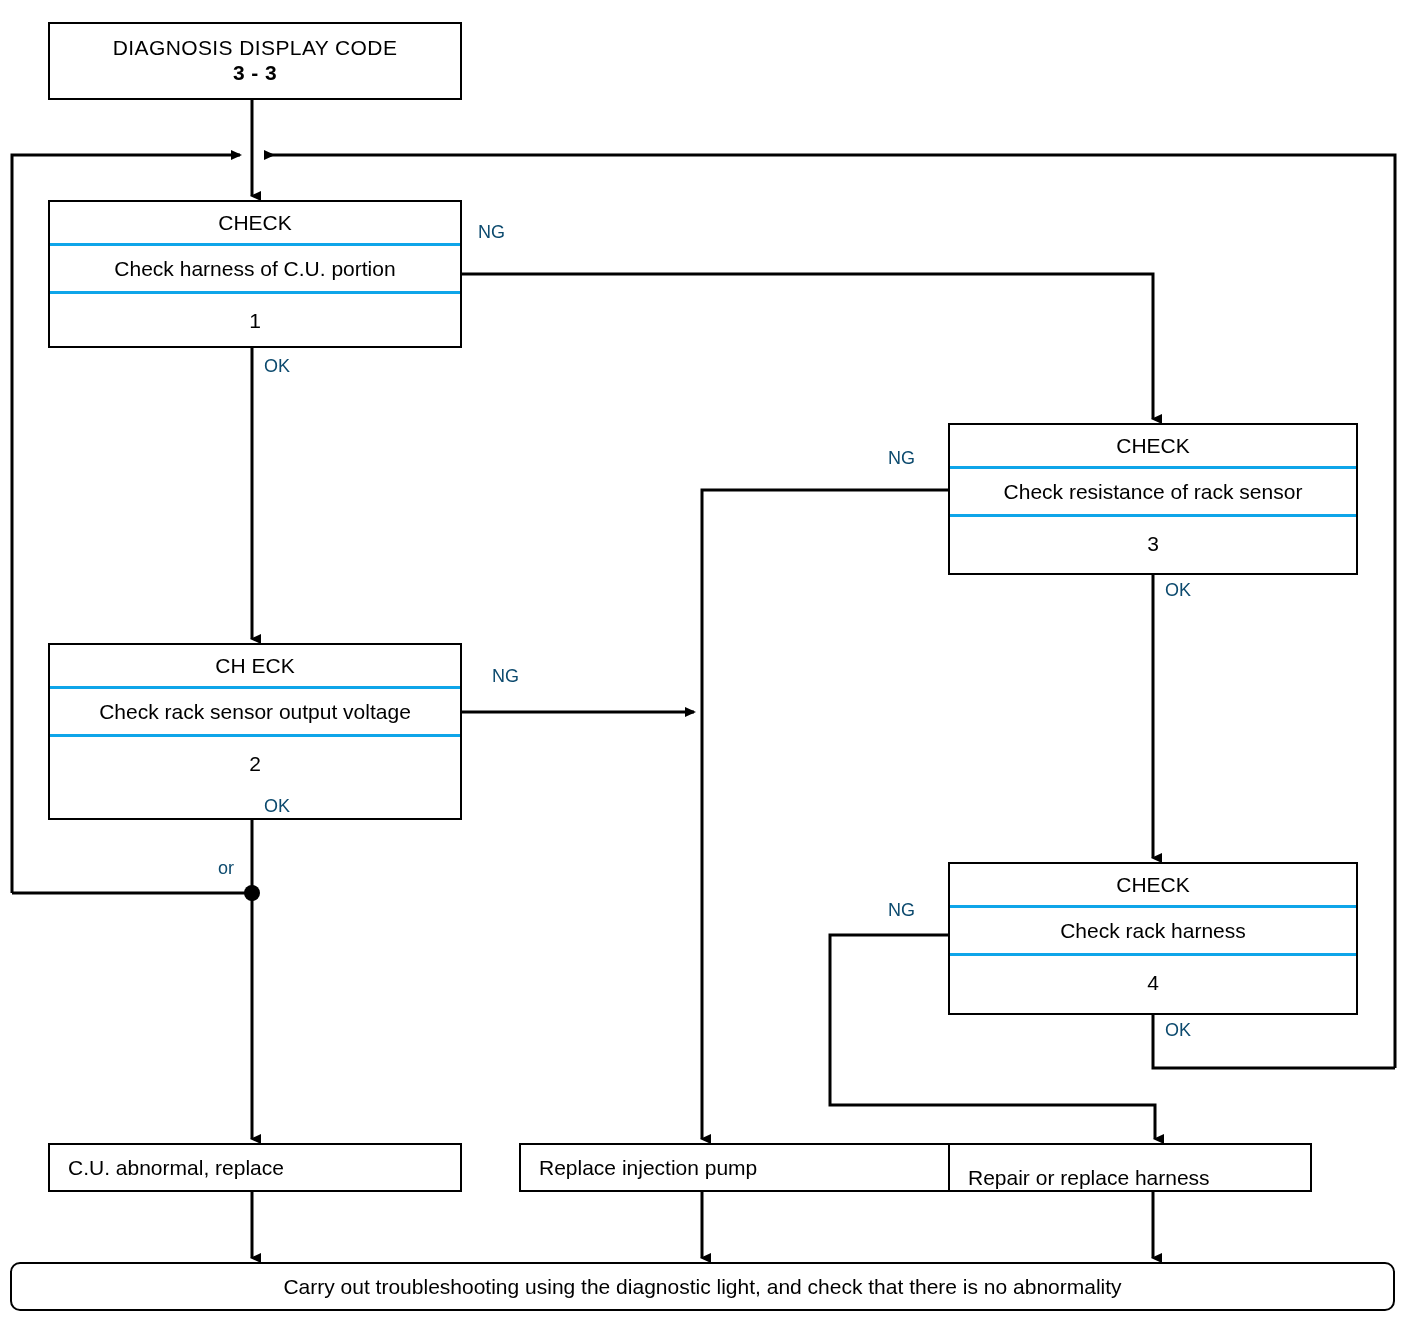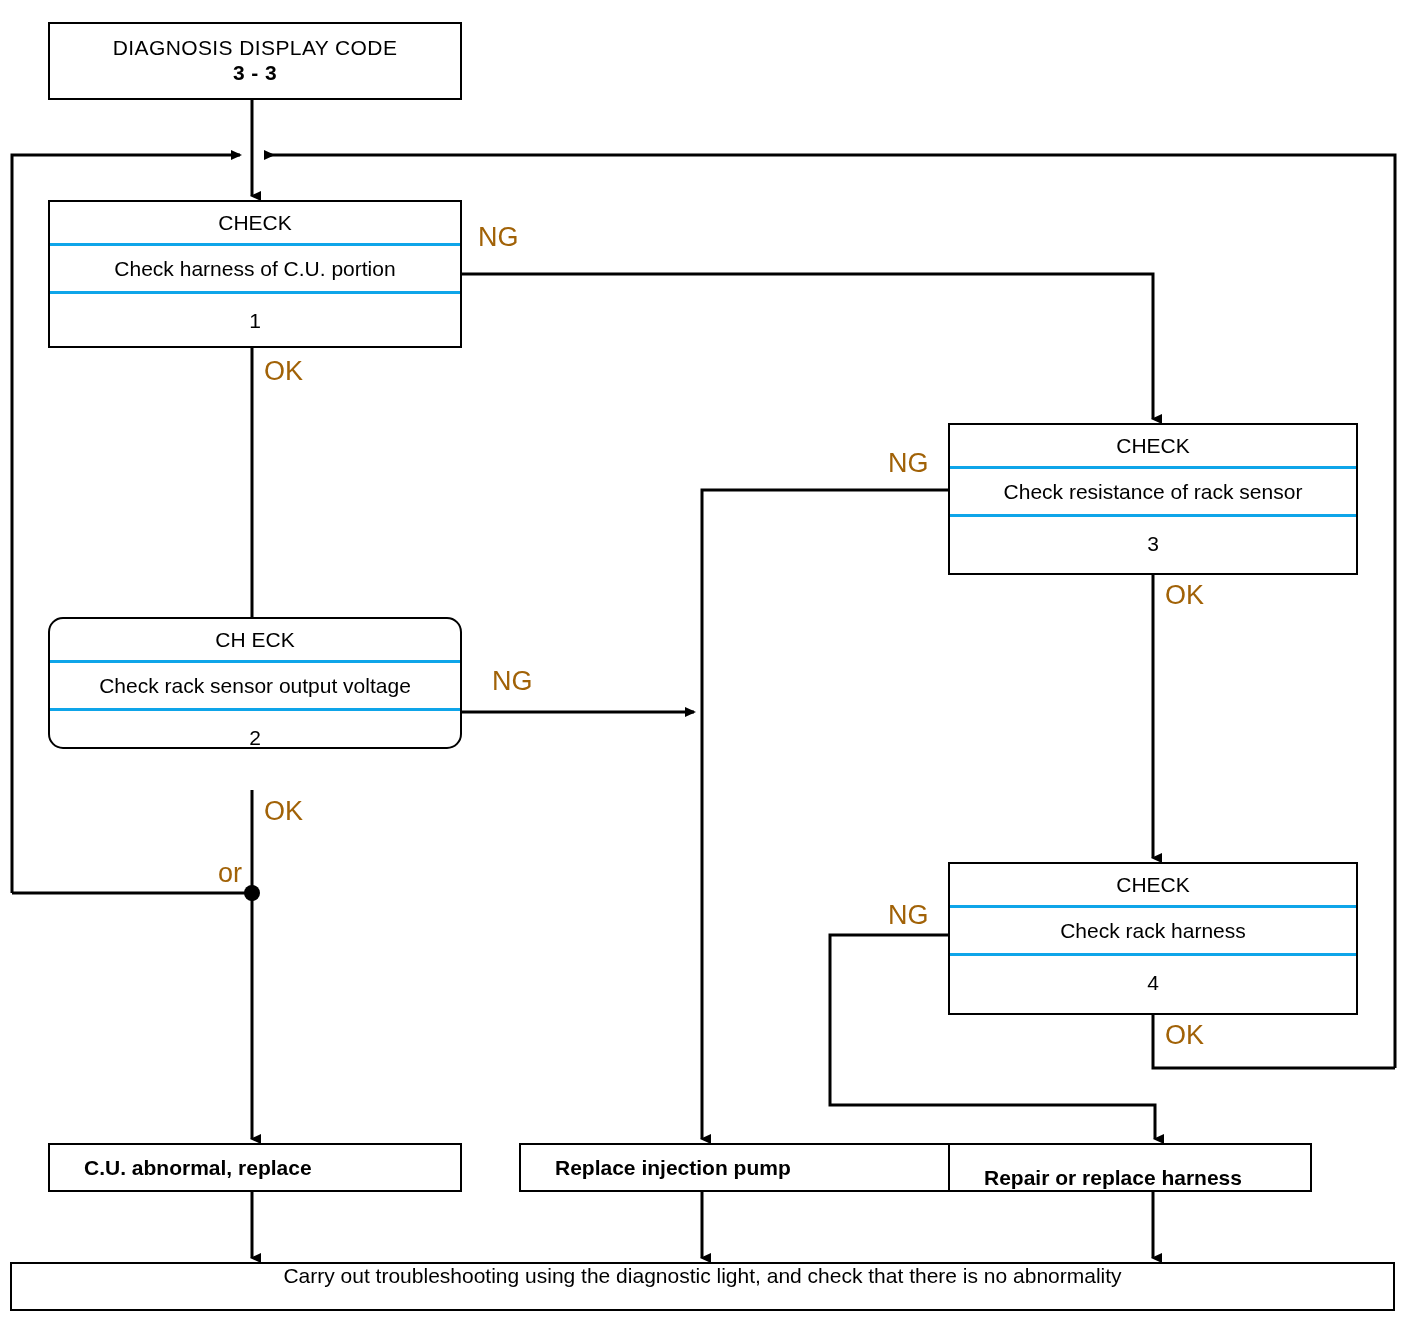--- a/index.html
+++ b/index.html
@@ -14,26 +14,26 @@
 
   .title-box{font-size:21px;letter-spacing:.4px;}
   .title-box .l1{text-align:center;line-height:1.18;}
   .title-box .l2{text-align:center;line-height:1.18;font-weight:bold;}
 
   .check .hdr{font-size:21px;height:44px;}
   .check .desc{font-size:21px;height:48px;}
   .check .num{font-size:21px;height:54px;}
 
   .outcome{display:flex;align-items:center;}
-  .outcome span{font-size:21px;padding-left:34px;font-weight:bold;}
+  .outcome span{font-size:21px;padding-left:18px;}
 
-  .finalbar{display:flex;justify-content:center;}
+  .finalbar{display:flex;align-items:center;justify-content:center;border-radius:10px;}
   .finalbar span{font-size:21px;}
 
-  .edge-label{position:absolute;font-size:27px;color:#a16207;white-space:nowrap;}
+  .edge-label{position:absolute;font-size:18px;color:#0c4a6e;white-space:nowrap;}
 </style>
 </head>
 <body>
 
 <div id="stage">
 
   <svg id="wires" viewBox="0 0 1408 1340" xmlns="http://www.w3.org/2000/svg">
     <defs>
       <marker id="ah-down" markerWidth="14" markerHeight="14" refX="5" refY="9" orient="auto" markerUnits="userSpaceOnUse">
         <path d="M0,0 L10,0 L5,11 Z" fill="#000"></path>
@@ -94,21 +94,21 @@
   <div class="edge-label" style="left:264px;top:356px;">OK</div>
 
   <div class="node check" style="left:948px;top:423px;width:410px;height:152px;">
     <div class="row divided hdr">CHECK</div>
     <div class="row divided desc">Check resistance of rack sensor</div>
     <div class="row num">3</div>
   </div>
   <div class="edge-label" style="left:888px;top:448px;">NG</div>
   <div class="edge-label" style="left:1165px;top:580px;">OK</div>
 
-  <div class="node check" style="left:48px;top:617px;width:414px;height:132px;border-radius:15px;">
+  <div class="node check" style="left:48px;top:643px;width:414px;height:177px;">
     <div class="row divided hdr">CH ECK</div>
     <div class="row divided desc">Check rack sensor output voltage</div>
     <div class="row num">2</div>
   </div>
   <div class="edge-label" style="left:492px;top:666px;">NG</div>
   <div class="edge-label" style="left:264px;top:796px;">OK</div>
   <div class="edge-label" style="left:218px;top:858px;">or</div>
 
   <div class="node check" style="left:948px;top:862px;width:410px;height:153px;">
     <div class="row divided hdr">CHECK</div>

